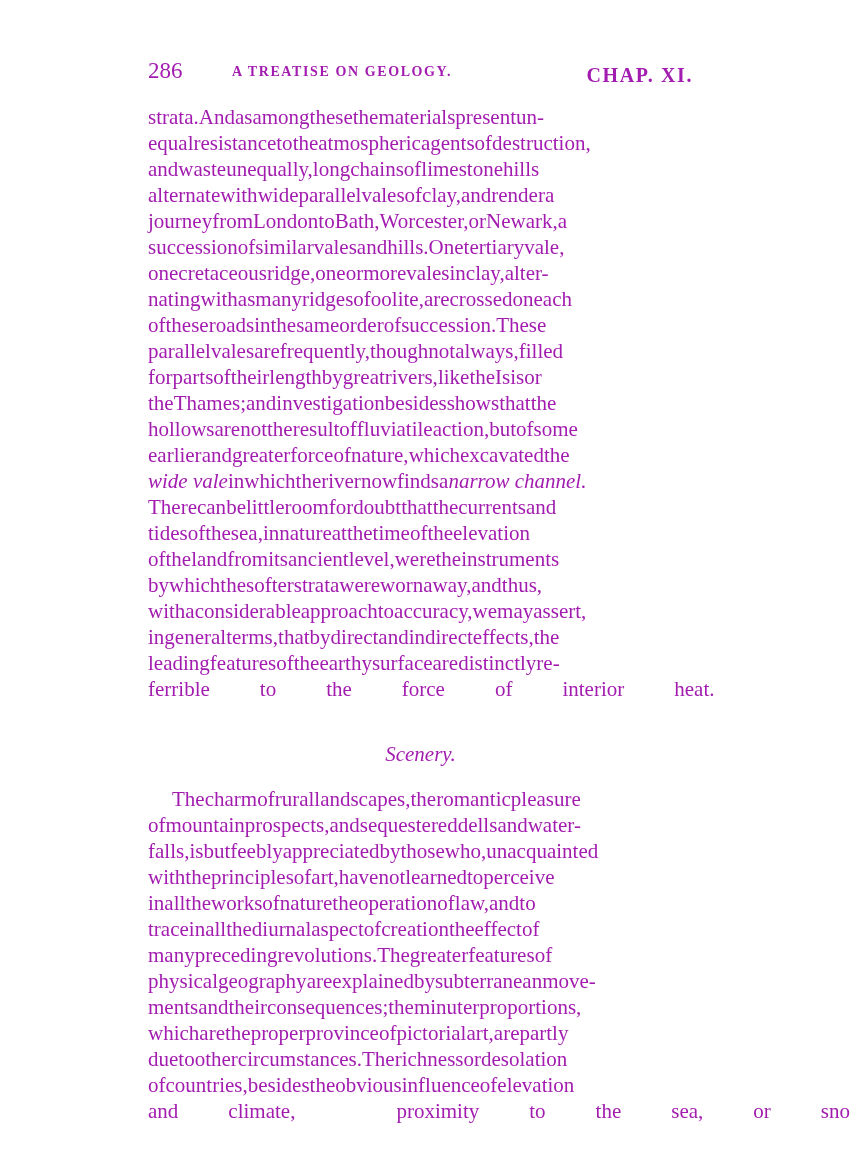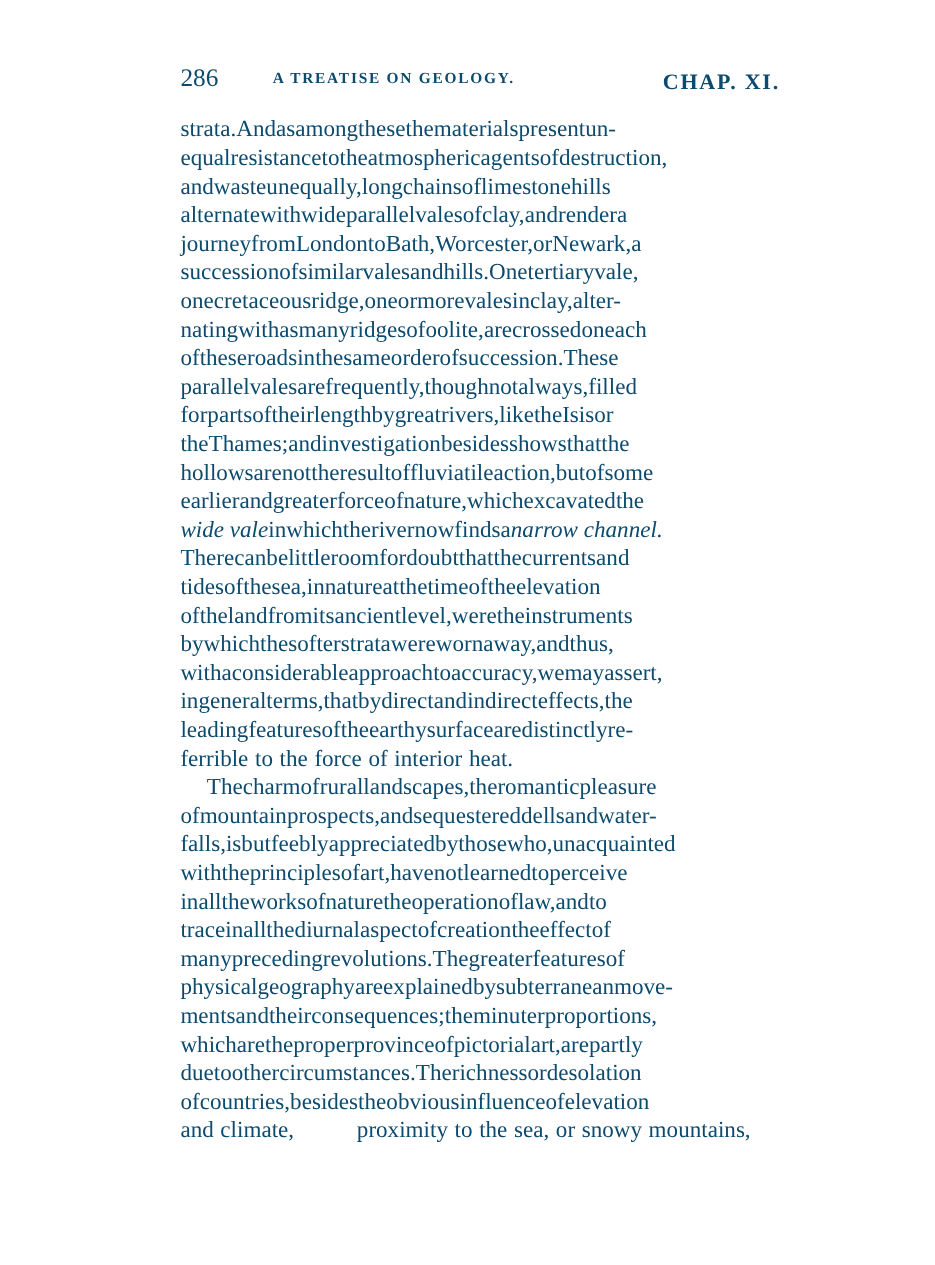--- a/index.html
+++ b/index.html
@@ -1,40 +1,40 @@
 <!DOCTYPE html>
 <html><head>
 <meta charset="utf-8">
 <style>
   html, body { margin: 0; padding: 0; background: #ffffff; }
   body { width: 850px; height: 1150px; position: relative; overflow: hidden; }
   .page {
-    position: absolute; left: 164px; top: 58px; width: 545px;
+    position: absolute; left: 148px; top: 58px; width: 545px;
     font-family: "Liberation Serif", "DejaVu Serif", serif;
-    color: #0c4a6e;
+    color: #a21caf;
   }
   .running-head {
     position: relative; height: 34px;
     font-family: "Liberation Serif", serif;
   }
   .page-number { position: absolute; left: 0; top: 0; font-size: 23px; }
   .book-title {
     position: absolute; left: 84px; top: 6px; font-size: 14px;
     font-weight: bold; letter-spacing: 1.6px;
   }
   .chapter-label {
     position: absolute; right: 0; top: 6px; font-size: 20px;
     font-weight: bold; letter-spacing: 1.6px;
   }
   .line {
     font-size: 21px; line-height: 26px; height: 26px;
     text-align: justify; text-align-last: justify; white-space: nowrap;
     display: flex; 
   }
-  .line.last { justify-content: flex-start; }
+  .line.last { justify-content: flex-start; gap: 44px; }
   .line.indent { padding-left: 24px; }
   .line span.w { display: inline-block; }
   .para1 { margin-top: 12px; }
   .section-heading {
     text-align: center; font-style: italic; font-size: 21px;
     margin-top: 40px; margin-bottom: 14px; height: 30px;
   }
   em { font-style: italic; }
 </style>
 </head>
@@ -309,20 +309,21 @@
         <span class="w" style="margin-right: 6px;">ferrible</span>
         <span class="w" style="margin-right: 6px;">to</span>
         <span class="w" style="margin-right: 6px;">the</span>
         <span class="w" style="margin-right: 6px;">force</span>
         <span class="w" style="margin-right: 6px;">of</span>
         <span class="w" style="margin-right: 6px;">interior</span>
         <span class="w">heat.</span>
       </div>
     </div>
 
+  <div class="section-heading">Scenery.</div>
 
   <div id="para2">
       <div class="line indent">
         <span class="w">The</span>
         <span class="w">charm</span>
         <span class="w">of</span>
         <span class="w">rural</span>
         <span class="w">landscapes,</span>
         <span class="w">the</span>
         <span class="w">romantic</span>

